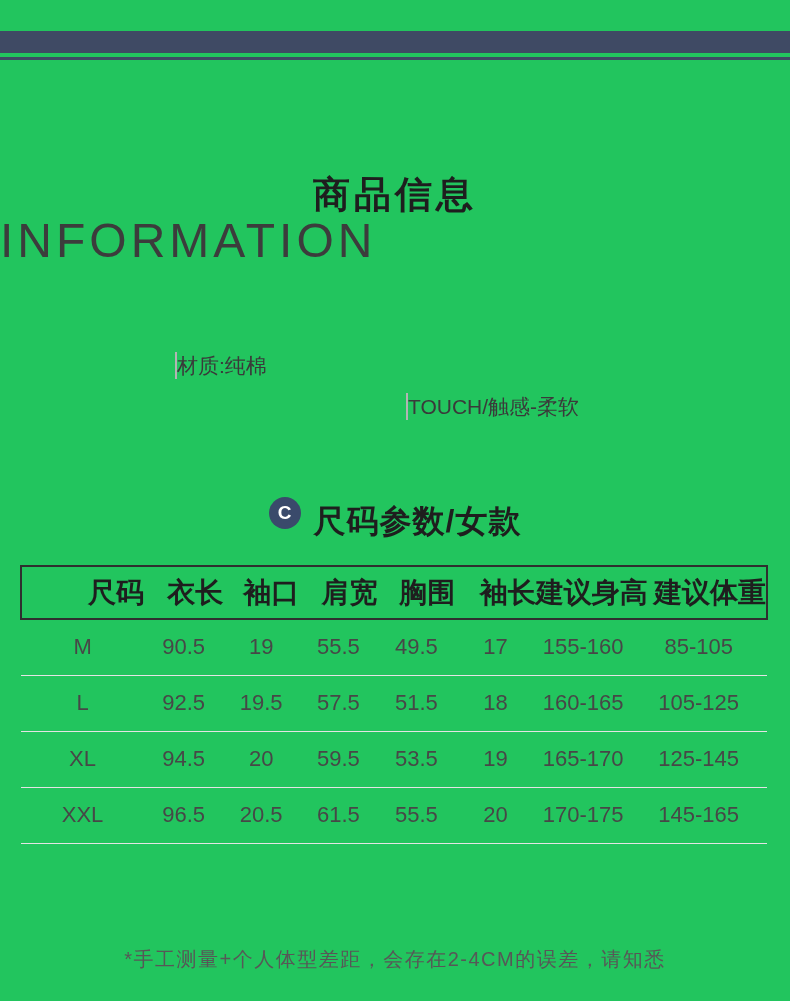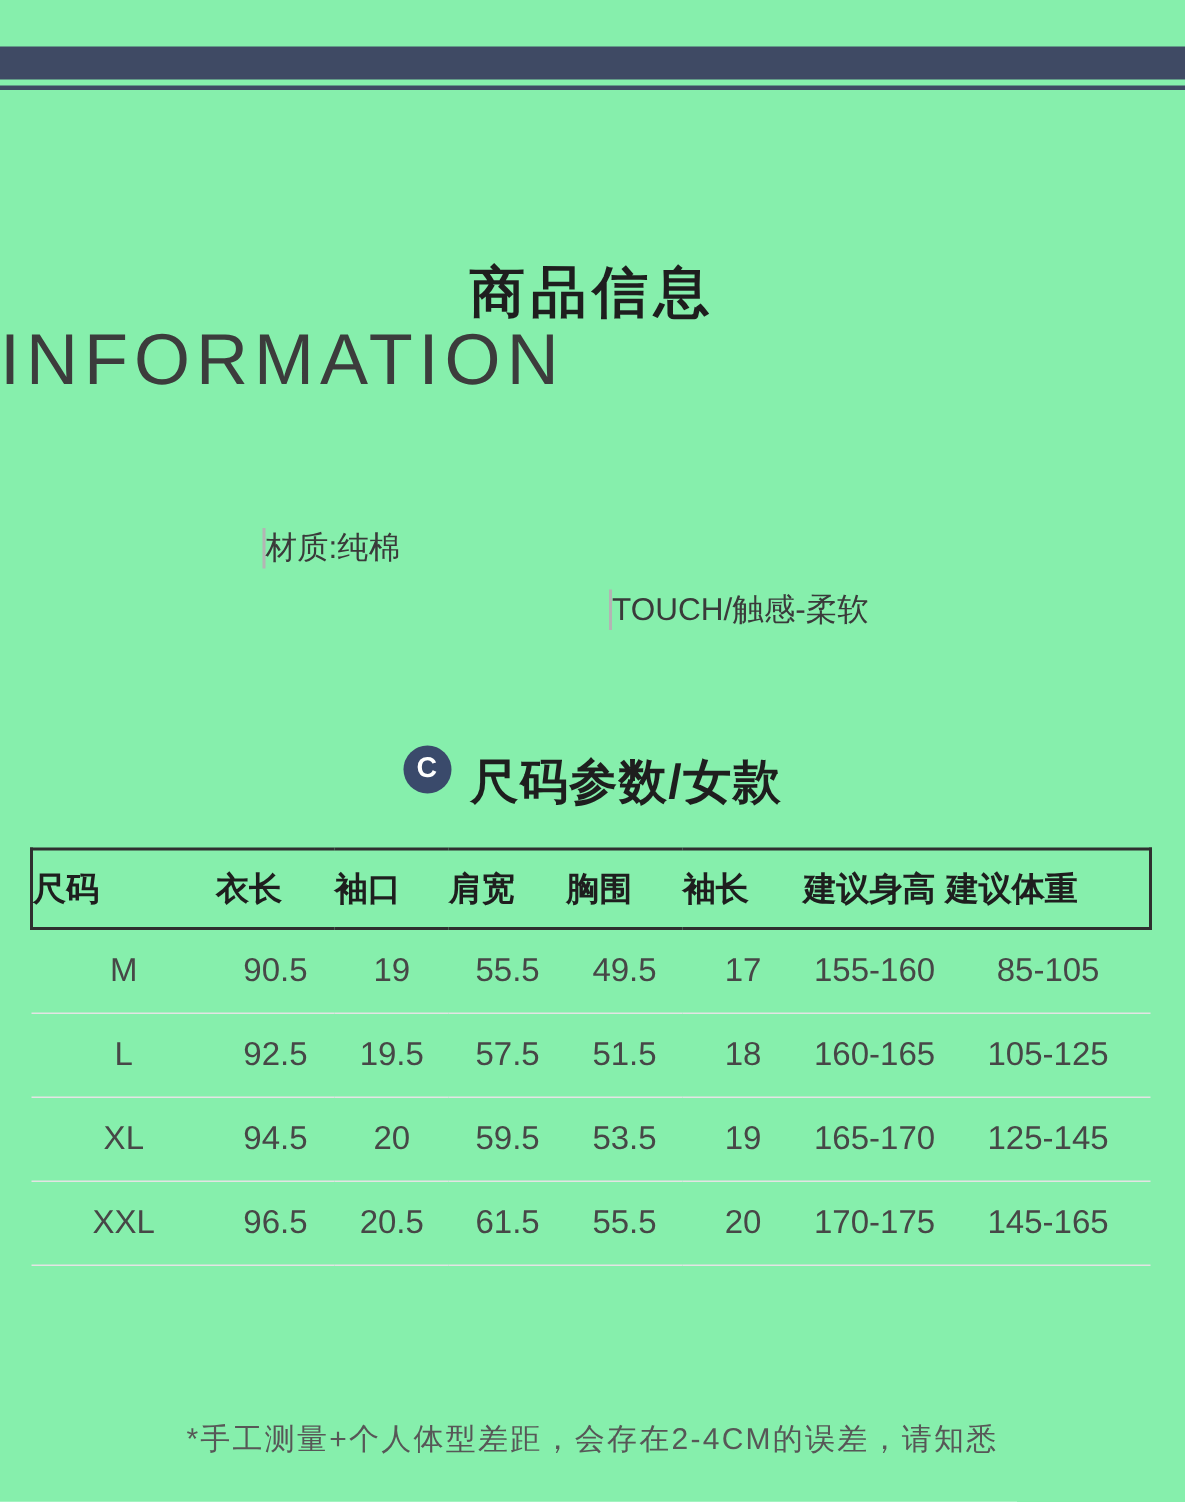--- a/index.html
+++ b/index.html
@@ -11,21 +11,21 @@
   *{box-sizing:border-box;}
   html,body{margin:0;padding:0;}
   body{
     font-family:"Liberation Sans","DejaVu Sans",sans-serif;
     background:#ffffff;
   }
   .page{
     position:relative;
     width:790px;
     height:1001px;
-    background:#86efac;
+    background:#22c55e;
     overflow:hidden;
     margin:0 auto;
   }
   .top-bar{
     position:absolute; top:31px; left:0; width:100%; height:22px;
     background:var(--accent);
   }
   .top-line{
     position:absolute; top:57px; left:0; width:100%; height:3px;
     background:var(--accent);
@@ -68,22 +68,22 @@
     margin-top:18px;
   }
   table.size-table{
     position:absolute; left:20px; top:565px; width:748px;
     border-collapse:collapse; table-layout:fixed;
   }
   table.size-table thead tr{
     border:2px solid var(--table-border);
   }
   table.size-table th{
-    height:53px; font-size:22px; font-weight:700; color:#1e1e1e;
-    text-align:left; padding:0; white-space:nowrap;
+    height:53px; font-size:28px; font-weight:700; color:#1e1e1e;
+    text-align:right; padding:0; white-space:nowrap;
   }
   table.size-table td{
     height:56px; font-size:22px; font-weight:400; color:#474747;
     text-align:center; padding:0; white-space:nowrap;
     border-bottom:1px solid var(--divider);
   }
   .footnote{
     position:absolute; top:946px; left:0; width:100%;
     text-align:center;
     font-size:20px; color:#575757; letter-spacing:1.5px;

